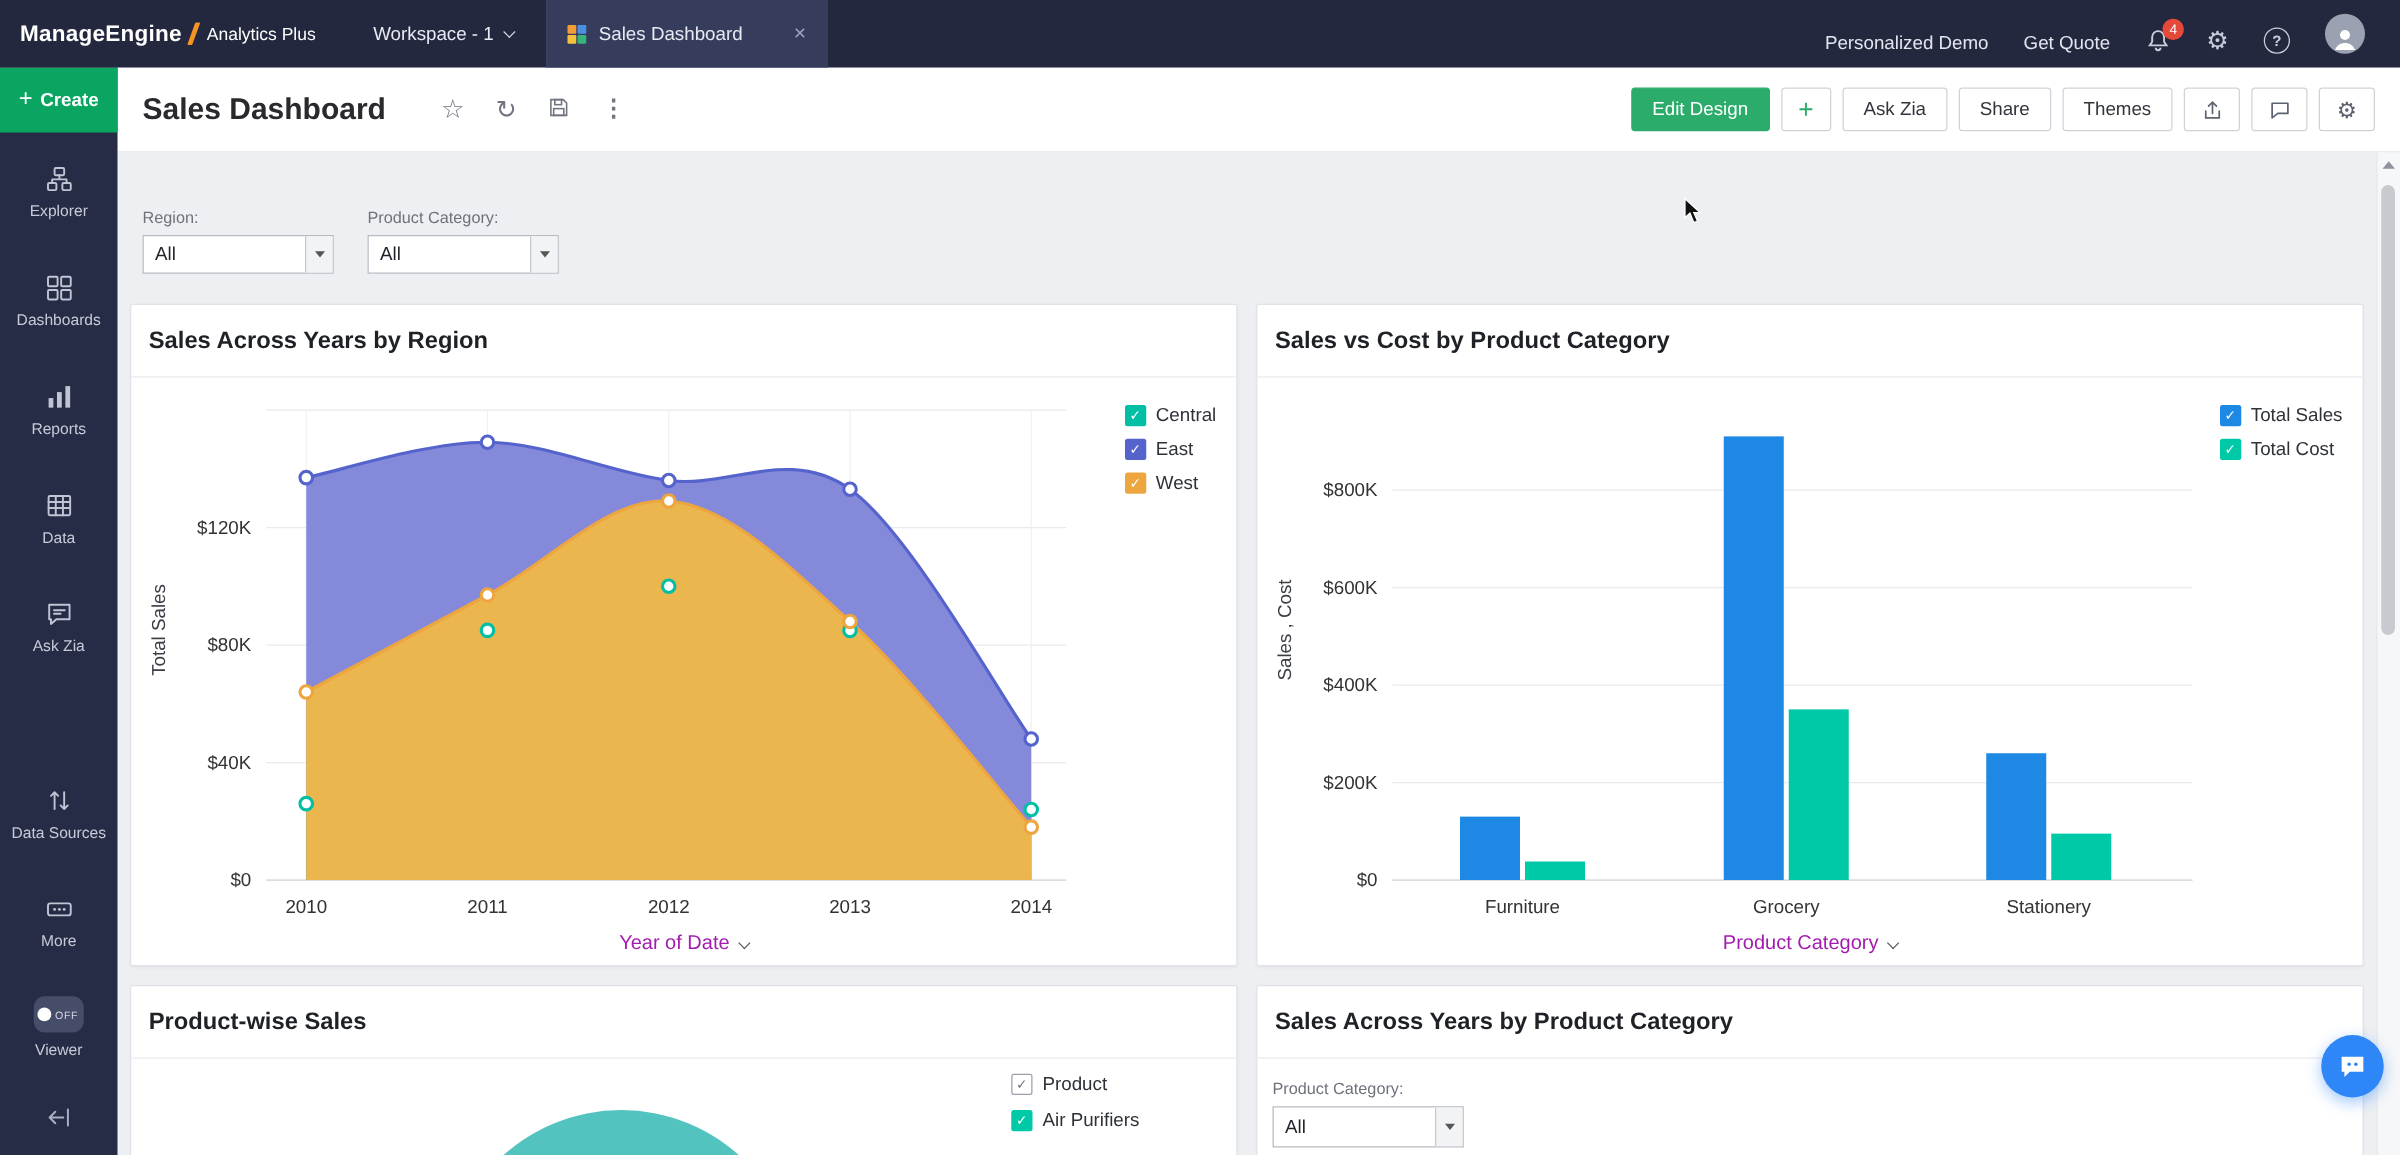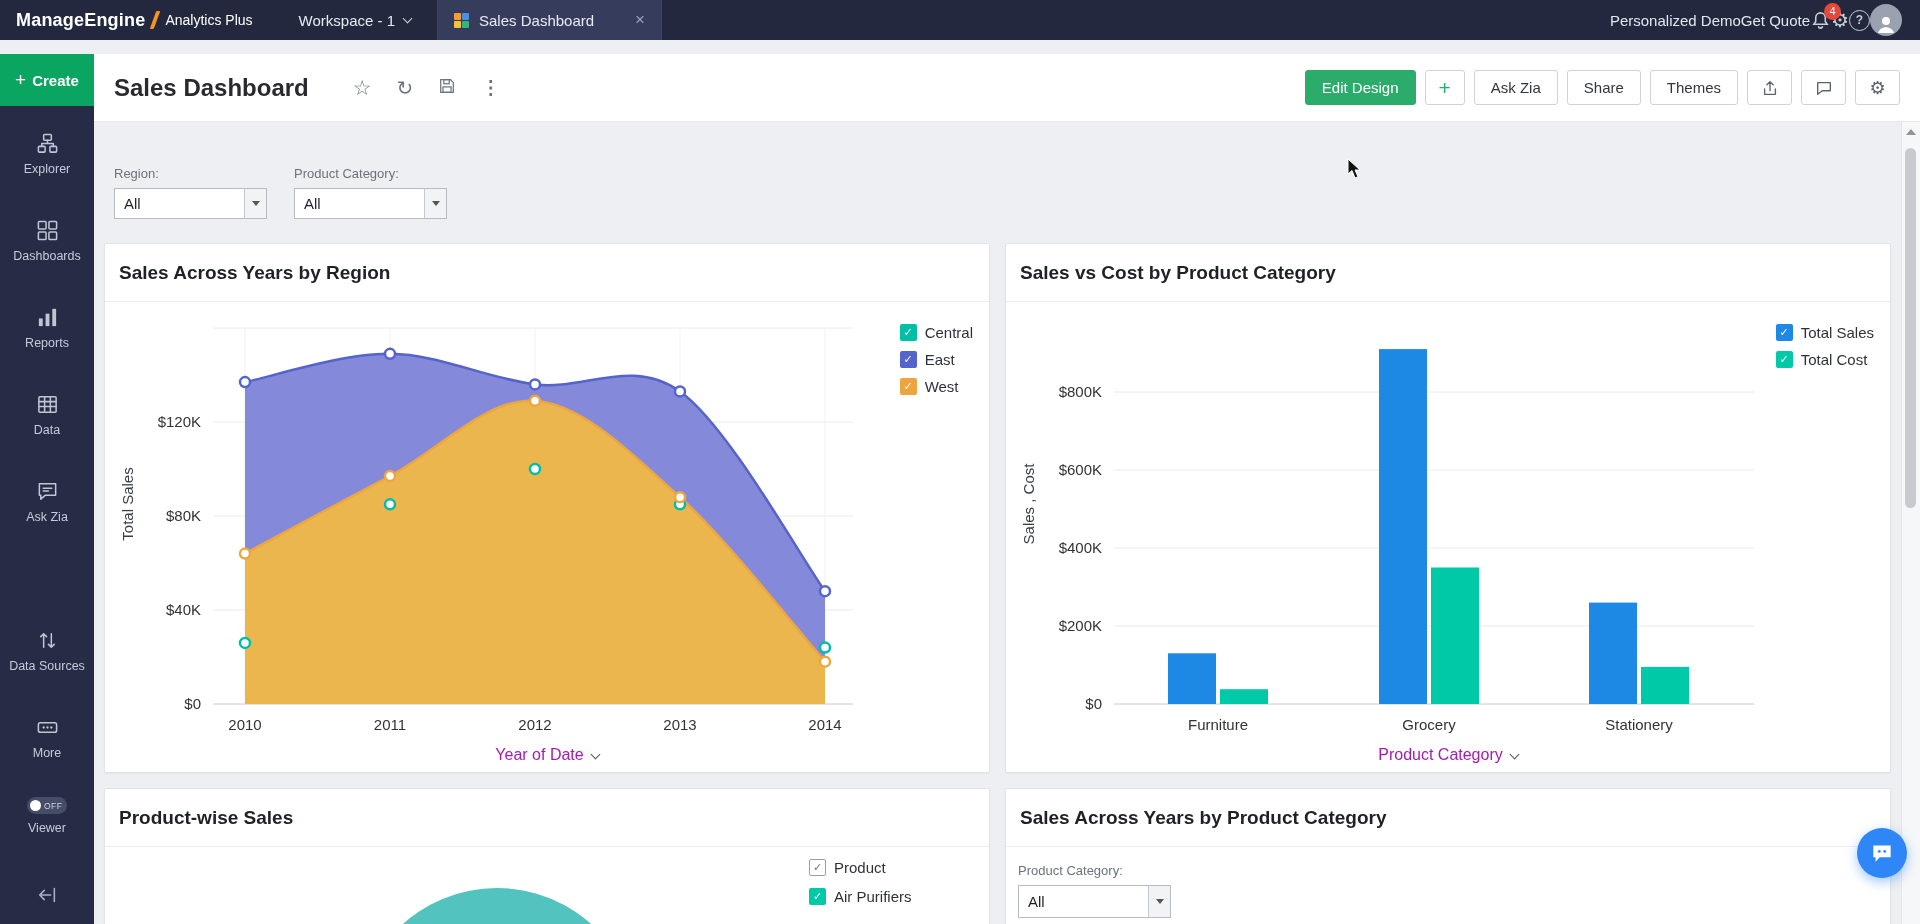--- a/index.html
+++ b/index.html
@@ -1,49 +1,49 @@
 <!DOCTYPE html>
 <html><head>
 <meta charset="utf-8">
 <style>
 *{margin:0;padding:0;box-sizing:border-box}
 html,body{width:1920px;height:924px;overflow:hidden;font-family:"Liberation Sans",sans-serif;background:#edeff2;color:#333}
 
-.topbar{position:absolute;top:0;left:0;width:1920px;height:40px;background:#23283e;display:flex;align-items:center;color:#e7eaf2;z-index:30}
+.topbar{position:absolute;top:0;left:0;width:1920px;height:54px;background:#23283e;display:flex;align-items:center;color:#e7eaf2;z-index:30}
 .brand{display:flex;align-items:center;gap:5px;padding:0 20px 0 16px;cursor:pointer}
 .brand-me{font-weight:bold;font-size:18px;color:#fff;letter-spacing:.2px}
 .brand-swoosh{width:4px;height:18px;background:#f59323;transform:skewX(-20deg);display:inline-block;border-radius:1px;margin:0 3px}
 .brand-prod{font-size:14px;color:#fff}
 .workspace{display:flex;align-items:center;gap:9px;font-size:15px;padding:0 26px;height:100%;cursor:pointer}
 .chev-dn{width:7px;height:7px;border-right:1.5px solid #cfd4e2;border-bottom:1.5px solid #cfd4e2;transform:rotate(45deg);margin-top:-4px;display:inline-block}
 .tab{height:100%;background:#363d5c;display:flex;align-items:center;gap:10px;padding:0 16px;font-size:15px;border-left:1px solid #3c4363;border-right:1px solid #3c4363;min-width:225px;cursor:pointer}
 .tab-grid{width:15px;height:15px;display:grid;grid-template-columns:1fr 1fr;gap:1px}
 .tab-grid span{border-radius:1px}
 .tab-close{margin-left:auto;color:#9ba2b8;font-size:17px;cursor:pointer}
-.topbar-right{margin-left:auto;display:flex;align-items:center;padding-right:18px;font-size:15px}
+.topbar-right{margin-left:auto;display:flex;align-items:flex-end;gap:28px;padding-right:28px;font-size:15px}
 .top-link{cursor:pointer;color:#e3e6ef}
 .bell-wrap{position:relative;cursor:pointer;display:flex}
 .bell-wrap svg{width:21px;height:21px;stroke:#c9cedb;fill:none;stroke-width:1.6}
 .badge{position:absolute;top:-7px;right:-10px;background:#e5493a;color:#fff;border-radius:9px;min-width:17px;height:17px;font-size:11px;display:flex;align-items:center;justify-content:center;padding:0 3px}
 .top-gear{font-size:20px;color:#c9cedb;cursor:pointer;line-height:1}
 .help-circle{width:21px;height:21px;border:1.6px solid #c9cedb;border-radius:50%;display:flex;align-items:center;justify-content:center;font-size:12px;font-weight:bold;color:#c9cedb;cursor:pointer}
 .avatar{width:32px;height:32px;border-radius:50%;background:#9aa1b1;display:flex;align-items:flex-end;justify-content:center;overflow:hidden;cursor:pointer}
 .avatar svg{width:24px;height:24px}
 
 .sidebar{position:absolute;top:54px;left:0;width:94px;bottom:0;background:#262c45;display:flex;flex-direction:column;align-items:center;z-index:20}
 .create-btn{width:100%;height:52px;background:#0aa561;color:#fff;font-size:15px;font-weight:bold;border:none;display:flex;align-items:center;justify-content:center;gap:6px;cursor:pointer;font-family:inherit}
 .create-plus{font-size:19px;font-weight:normal}
 .nav-item{width:100%;display:flex;flex-direction:column;align-items:center;gap:7px;color:#c6cbd9;font-size:12.5px;margin-top:42px;cursor:pointer;text-align:left}
 .nav-item:first-of-type{margin-top:26px}
 .nav-item svg{width:23px;height:23px;stroke:#bfc5d4;fill:none;stroke-width:1.6;stroke-linecap:round;stroke-linejoin:round}
 .nav-item svg .fl{fill:#bfc5d4;stroke:none}
 .nav-ds{margin-top:104px}
 .nav-label{line-height:15px;padding:0 4px}
 .nav-viewer{margin-top:36px}
-.toggle{width:40px;height:17px;border-radius:9px;background:#454d68;display:flex;align-items:center;gap:3px;padding:0 3px;cursor:pointer}
+.toggle{width:40px;height:29px;border-radius:9px;background:#454d68;display:flex;align-items:center;gap:3px;padding:0 3px;cursor:pointer}
 .knob{width:11px;height:11px;border-radius:50%;background:#fff}
 .toggle-label{font-size:8.5px;color:#d3d7e2;letter-spacing:.5px}
 .sidebar-collapse{margin-top:auto;margin-bottom:14px;cursor:pointer}
 .sidebar-collapse svg{width:22px;height:22px;stroke:#aab1c4;fill:none;stroke-width:1.7;stroke-linecap:round;stroke-linejoin:round}
 
 .main{position:absolute;top:54px;left:94px;right:0;bottom:0}
 .page-header{height:68px;background:#fff;display:flex;align-items:center;padding:0 20px;border-bottom:1px solid #e6e8ec;position:relative;z-index:10}
 .page-title{font-size:24px;font-weight:bold;color:#2a2a2e}
 .title-tools{display:flex;align-items:center;gap:25px;margin-left:44px;color:#6f7480}
 .tool-icon{font-size:19px;cursor:pointer;line-height:1}

